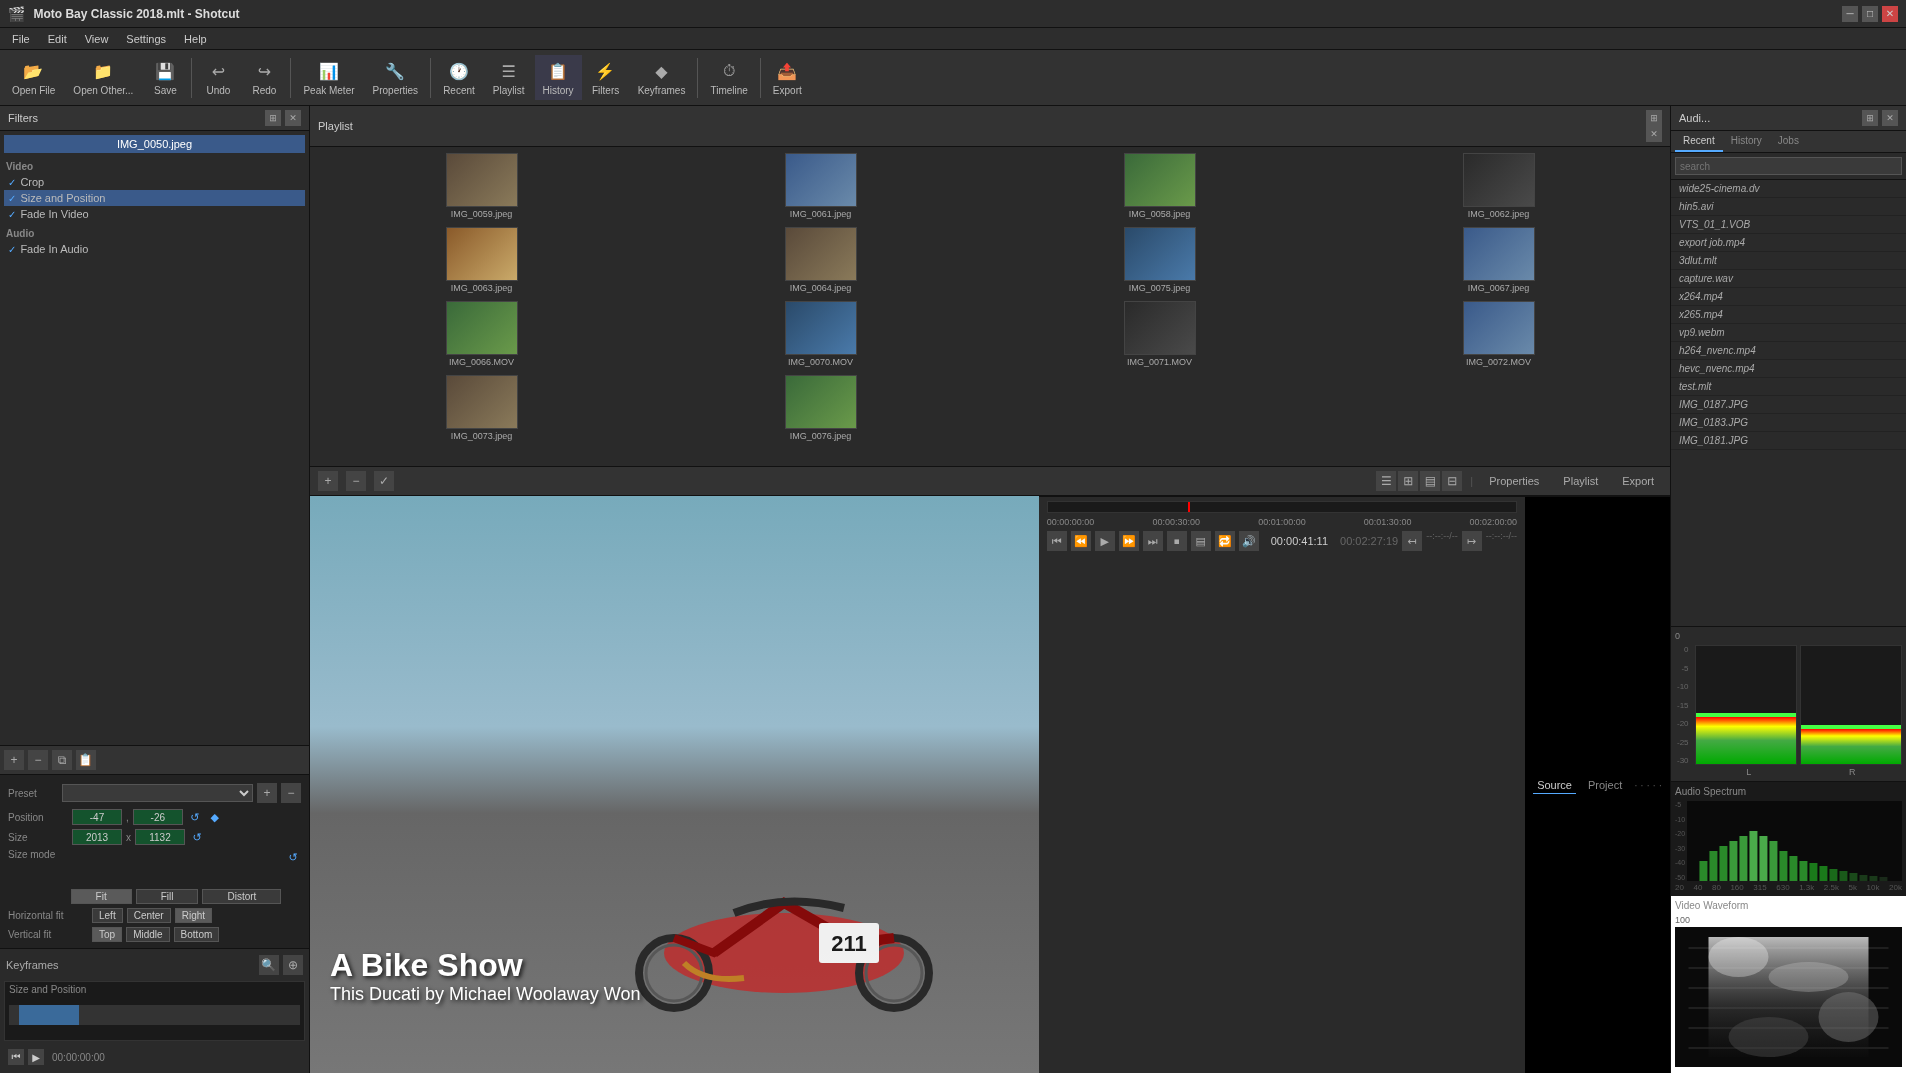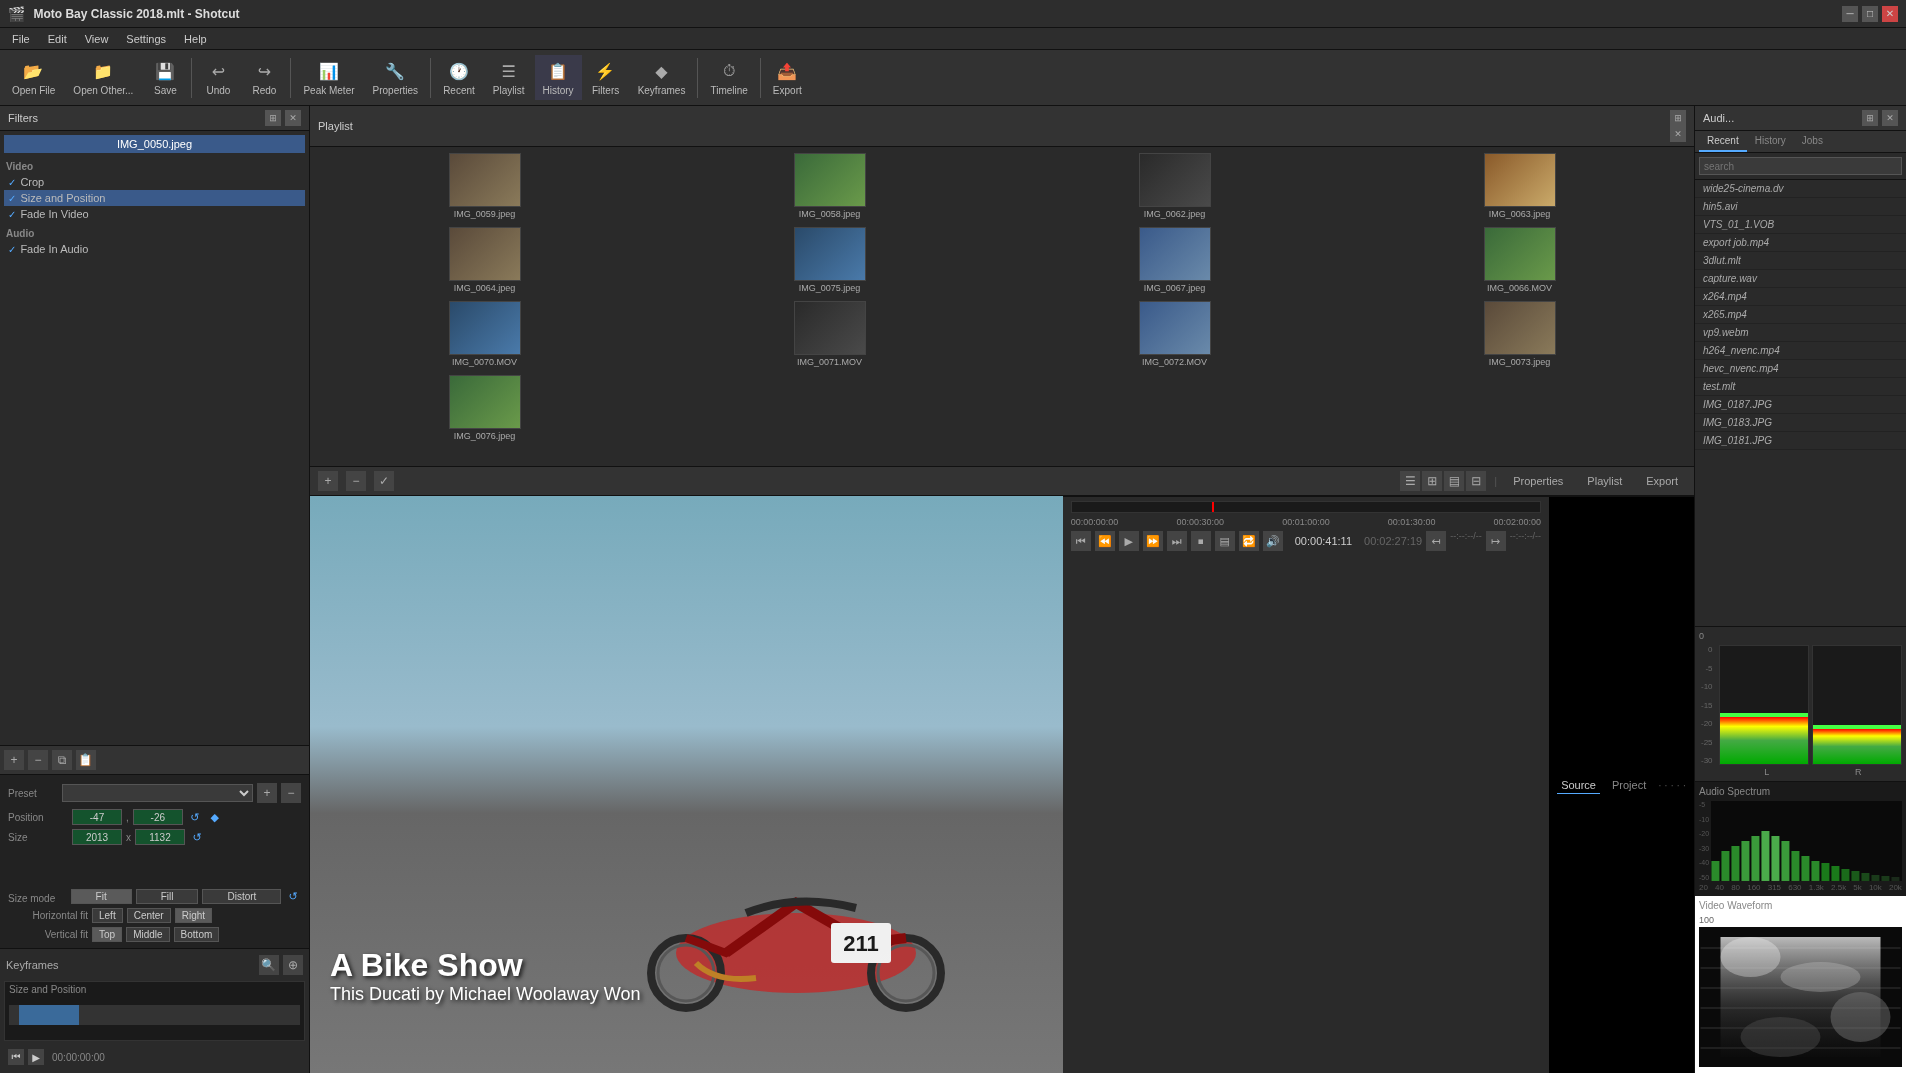--- a/index.html
+++ b/index.html
@@ -240,21 +240,21 @@
       color: #5af;
       font-size: 11px;
       cursor: pointer;
       display: flex;
       align-items: center;
       justify-content: center;
     }
 
     .size-mode-row {
       display: flex;
-      align-items: flex-end;
+      align-items: flex-start;
       padding: 2px 4px;
       gap: 4px;
     }
     .size-mode-label { color: #888; font-size: 10px; width: 60px; }
     .size-mode-btn {
       padding: 1px 24px;
       font-size: 10px;
       background: #3a3a3a;
       border: 1px solid #555;
       color: #ccc;
@@ -262,21 +262,21 @@
       margin-top: 40px;
     }
     .size-mode-btn.active { background: #5a5a5a; }
 
     .halign-row, .valign-row {
       display: flex;
       align-items: center;
       padding: 2px 4px;
       gap: 4px;
     }
-    .align-label { color: #888; font-size: 10px; width: 80px; text-align: right; }
+    .align-label { color: #888; font-size: 10px; width: 80px; }
     .align-btn {
       padding: 1px 6px;
       font-size: 10px;
       background: #3a3a3a;
       border: 1px solid #555;
       color: #ccc;
       cursor: pointer;
     }
     .align-btn.active { background: #5a5a5a; }
 
@@ -543,21 +543,21 @@
     .preview-tab {
       font-size: 11px;
       color: #888;
       cursor: pointer;
       padding: 2px 4px;
     }
     .preview-tab.active { color: #ccc; border-bottom: 1px solid #5af; }
 
     
     #right-panel {
-      width: 212px;
+      width: 236px;
       background: #2a2a2a;
       border-left: 1px solid #111;
       display: flex;
       flex-direction: column;
       flex-shrink: 0;
     }
     #right-header {
       display: flex;
       align-items: center;
       padding: 4px 8px;
@@ -880,20 +880,24 @@
         <div id="playlist-controls">
           <div class="panel-ctrl-btn">⊞</div>
           <div class="panel-ctrl-btn">✕</div>
         </div>
       </div>
 
       <div id="playlist-grid">
         <div class="playlist-item">
           <div class="playlist-thumb thumb-brown"></div>
           <span class="playlist-name">IMG_0059.jpeg</span>
+        </div>
+        <div class="playlist-item">
+          <div class="playlist-thumb thumb-blue"></div>
+          <span class="playlist-name">IMG_0061.jpeg</span>
         </div>
         <div class="playlist-item">
           <div class="playlist-thumb thumb-field"></div>
           <span class="playlist-name">IMG_0058.jpeg</span>
         </div>
         <div class="playlist-item">
           <div class="playlist-thumb thumb-dark"></div>
           <span class="playlist-name">IMG_0062.jpeg</span>
         </div>
         <div class="playlist-item">

